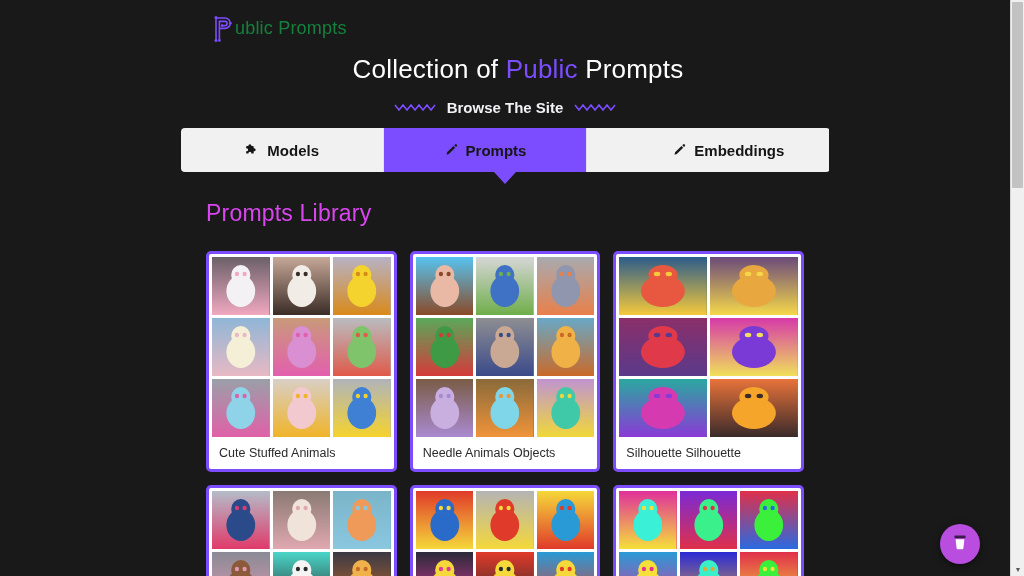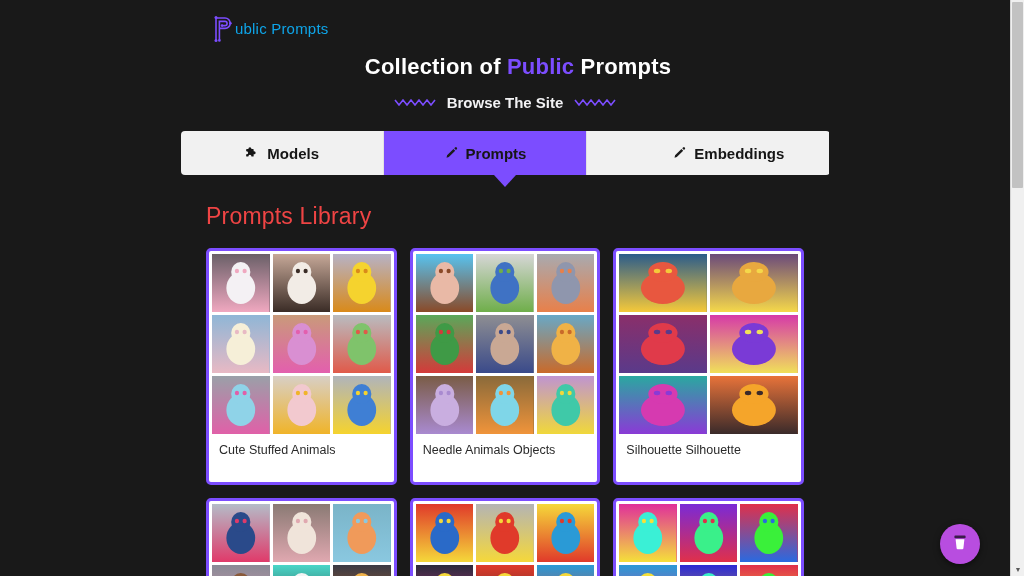--- a/index.html
+++ b/index.html
@@ -20,52 +20,52 @@
   
   .logo-row {
     display: flex;
     align-items: center;
     gap: 2px;
     padding: 10px 0 0 210px;
     height: 46px;
   }
   .logo-mark { width: 26px; height: 30px; display: block; }
   .logo-text {
-    font-size: 15px;
-    color: #0ea5e9;
+    font-size: 18px;
+    color: #15803d;
     letter-spacing: .2px;
     margin-left: -3px;
   }
 
   
   .hero { text-align: center; margin-top: 8px; }
   h1 {
-    font-size: 22px;
-    font-weight: bold;
+    font-size: 26px;
+    font-weight: normal;
     letter-spacing: .2px;
     color: #ffffff;
     margin-left: 26px;
   }
   h1 .accent { color: #7c4dff; }
   .browse {
     margin-top: 14px;
     display: flex;
     justify-content: center;
     align-items: center;
     gap: 11px;
     font-size: 15px;
     font-weight: bold;
     color: #f2f2f4;
   }
   .zig { display: block; }
 
   
   .tabs-wrap {
     width: 649px;
-    margin: 20px auto 0;
+    margin: 12px auto 0;
     position: relative;
   }
   .tabs {
     display: flex;
     border-radius: 4px;
     overflow: hidden;
     height: 44px;
   }
   .tab {
     flex: 1;
@@ -96,35 +96,35 @@
 
   
   .library {
     width: 598px;
     margin: 0 auto;
     padding-top: 28px;
   }
   .lib-title {
     font-size: 23px;
     font-weight: normal;
-    color: #ef4444;
+    color: #d946ef;
     letter-spacing: .2px;
-    margin-bottom: 18px;
+    margin-bottom: 24px;
   }
   .grid {
     display: grid;
     grid-template-columns: repeat(3, 1fr);
     gap: 13px;
   }
 
   .card {
     background: #ffffff;
     border: 3px solid #7c4dff;
     border-radius: 5px;
-    padding: 3px 3px 16px 3px;
+    padding: 3px 3px 0 3px;
     display: flex;
     flex-direction: column;
     overflow: hidden;
   }
   .thumbs {
     display: grid;
     gap: 3px;
   }
   .thumbs.c3 { grid-template-columns: repeat(3, 1fr); }
   .thumbs.c2 { grid-template-columns: repeat(2, 1fr); }

